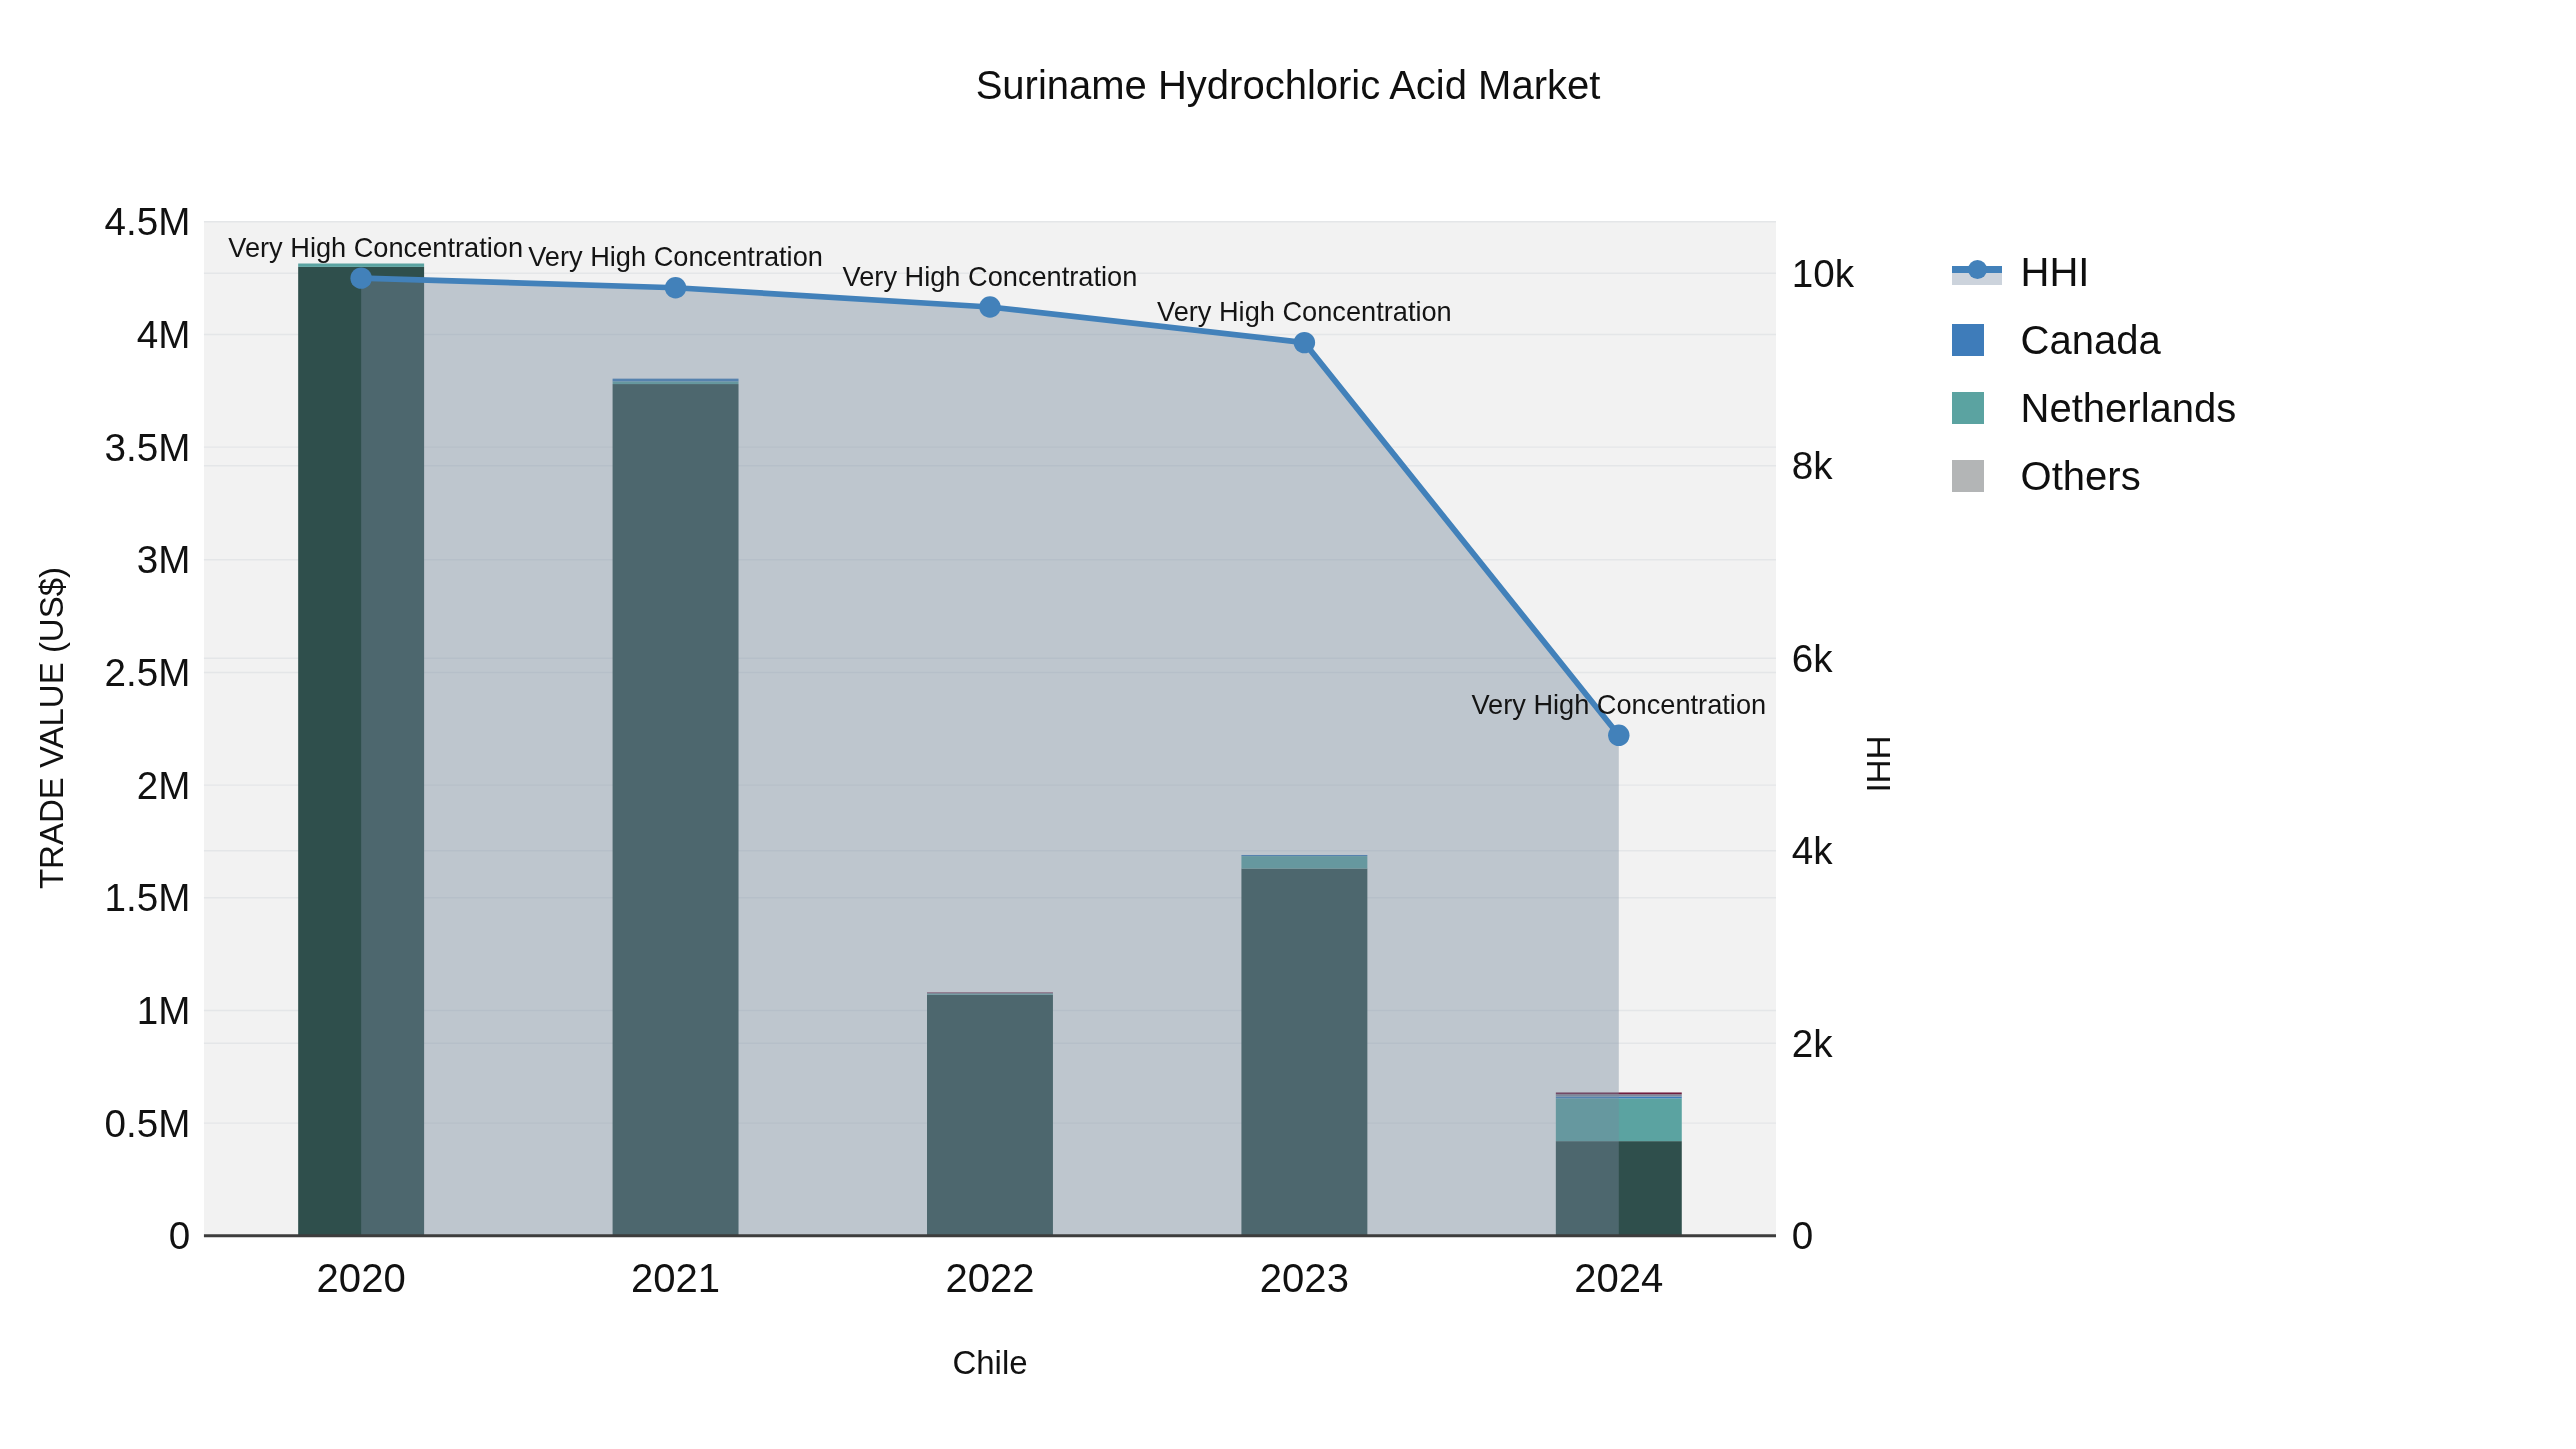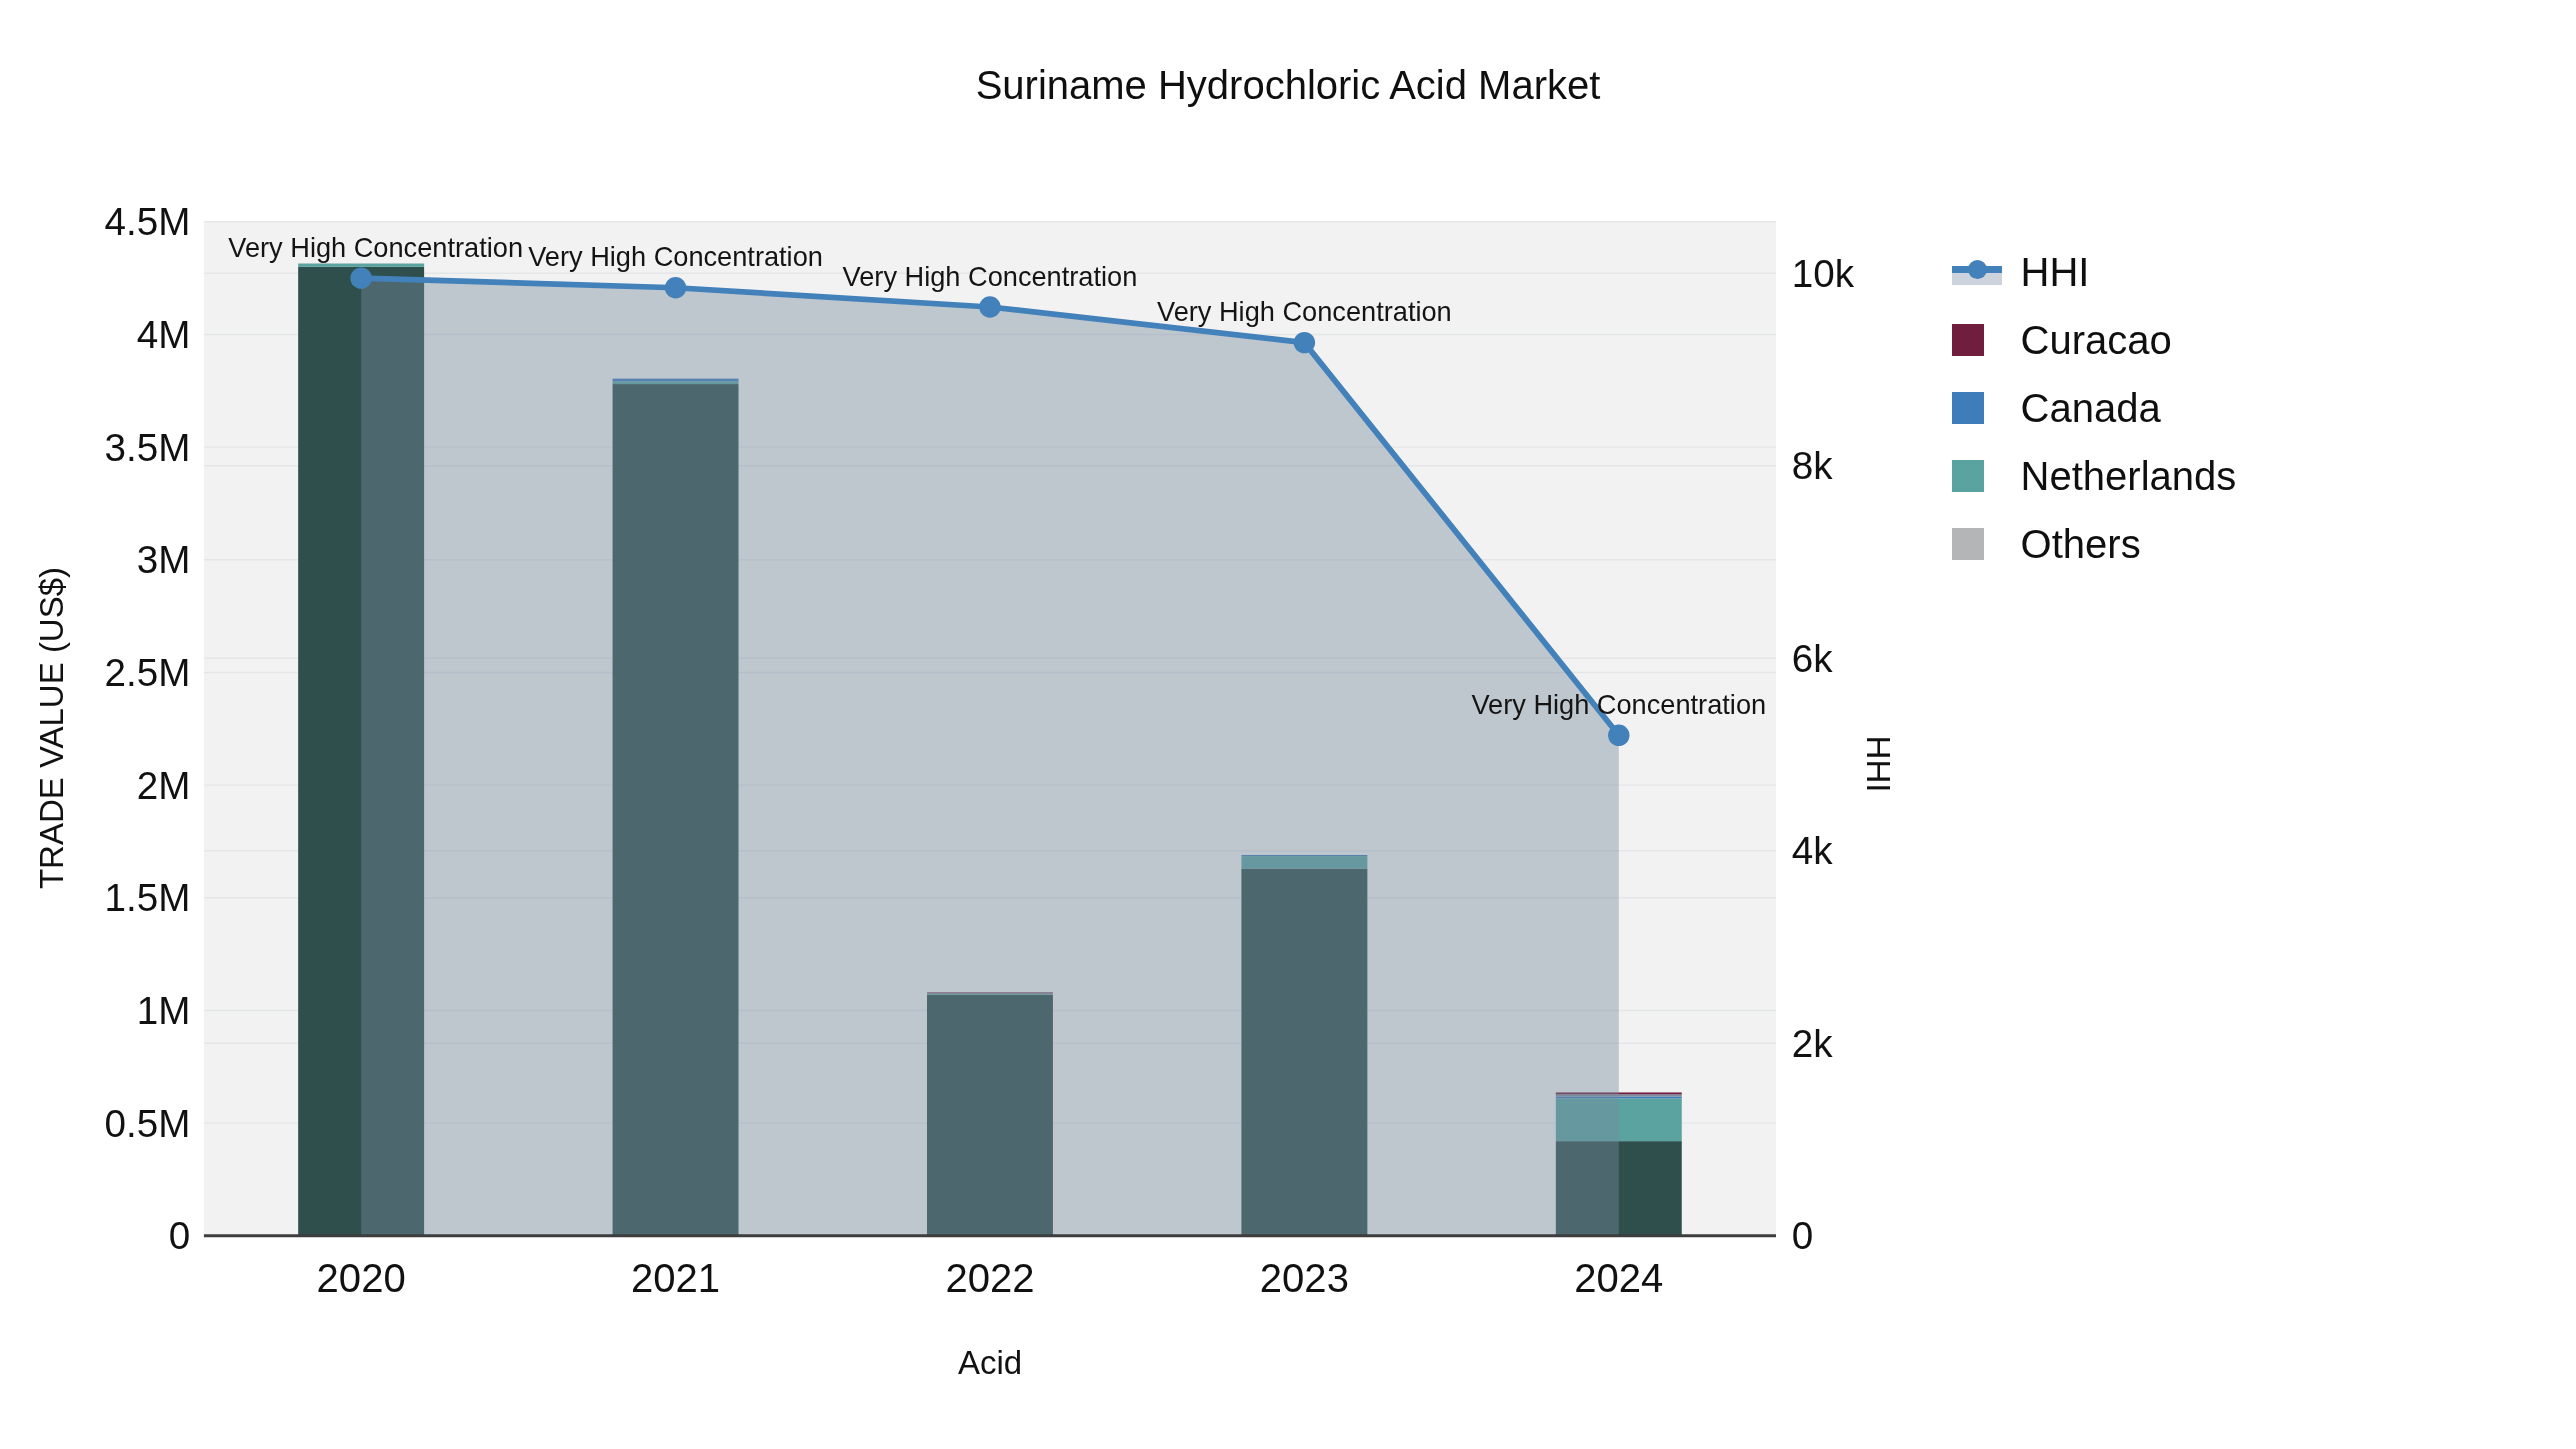--- a/index.html
+++ b/index.html
@@ -95,38 +95,32 @@
       <text x="1822.9" y="1806" font-size="56" text-anchor="middle" fill="#111111" font-family="&quot;Liberation Sans&quot;,sans-serif">2023</text>
       <text x="2262.3" y="1806" font-size="56" text-anchor="middle" fill="#111111" font-family="&quot;Liberation Sans&quot;,sans-serif">2024</text>
     </svg>
 
   <div class="title-block">
     <div class="title-line">Suriname Hydrochloric Acid Market</div>
   </div>
 
   <div id="ytitle-left" class="axis-title">TRADE VALUE (US$)</div>
   <div id="ytitle-right" class="axis-title">HHI</div>
-  <div id="xtitle" class="axis-title">Acid</div>
+  <div id="xtitle" class="axis-title">Chile</div>
 
   <div id="legend">
       <div class="legend-row">
         <span class="swatch-box">
           <span class="hhi-swatch">
             <span class="hhi-band" style="background: rgb(204, 211, 220);"></span>
             <span class="hhi-line" style="background: rgb(66, 129, 186);"></span>
             <span class="hhi-dot" style="background: rgb(66, 129, 186);"></span>
           </span>
         </span>
         <span class="legend-label">HHI</span>
-      </div>
-      <div class="legend-row">
-        <span class="swatch-box">
-          <span class="legend-square" style="background: rgb(112, 29, 62);"></span>
-        </span>
-        <span class="legend-label">Curacao</span>
       </div>
       <div class="legend-row">
         <span class="swatch-box">
           <span class="legend-square" style="background: rgb(62, 124, 186);"></span>
         </span>
         <span class="legend-label">Canada</span>
       </div>
       <div class="legend-row">
         <span class="swatch-box">
           <span class="legend-square" style="background: rgb(91, 163, 161);"></span>

